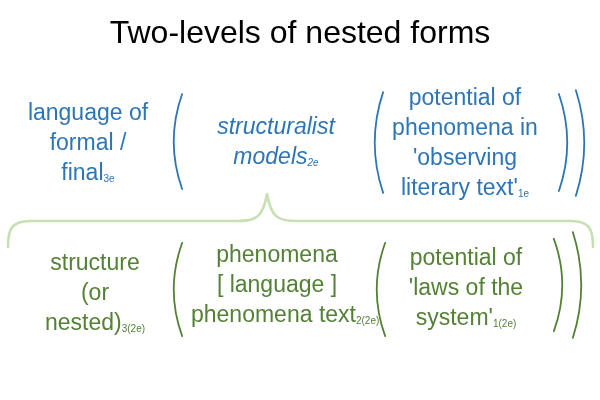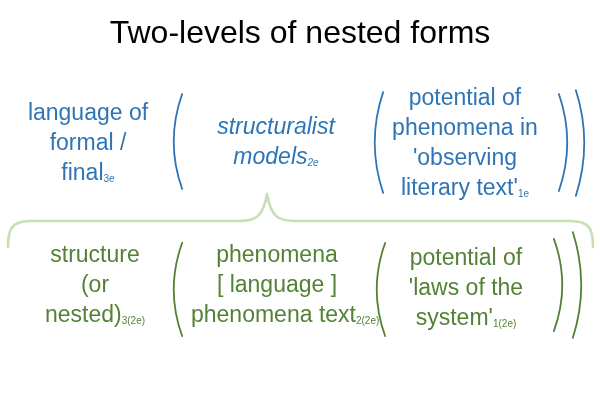--- a/index.html
+++ b/index.html
@@ -71,21 +71,21 @@
     <path d="M 2 2 Q 20 50 2 98" vector-effect="non-scaling-stroke"></path>
   </svg>
   <svg class="paren level1" style="left:574px; top:88px;" width="14" height="110" viewBox="0 0 15 100" preserveAspectRatio="none">
     <path d="M 2 2 Q 20 50 2 98" vector-effect="non-scaling-stroke"></path>
   </svg>
 
   <svg class="brace" width="600" height="70" viewBox="0 0 600 70">
     <path d="M 8 62 C 8 45, 11 36, 30 36 L 238 36 C 256 36, 263 32, 267 9 C 271 32, 278 36, 296 36 L 571 36 C 590 36, 593 45, 593 62"></path>
   </svg>
 
-  <div class="term level2" style="left:15px; top:239px; width:160px;">
+  <div class="term level2" style="left:15px; top:247px; width:160px;">
     <div><span>structure</span></div>
     <div><span>(or</span></div>
     <div><span>nested)</span><sub class="subscript">3(2e)</sub></div>
   </div>
 
   <svg class="paren level2" style="left:170px; top:241px;" width="14" height="97" viewBox="0 0 15 100" preserveAspectRatio="none">
     <path d="M 13 2 Q -5 50 13 98" vector-effect="non-scaling-stroke"></path>
   </svg>
 
   <div class="term level2" style="left:191px; top:239px; width:172px;">

